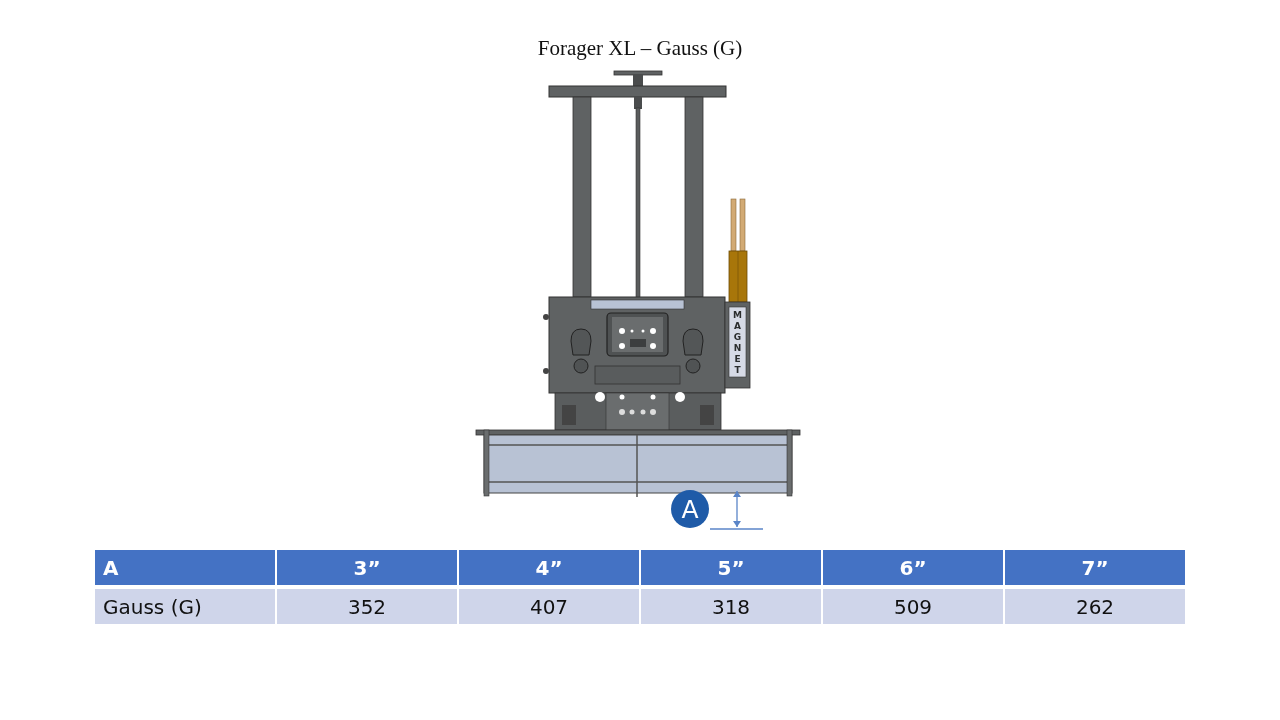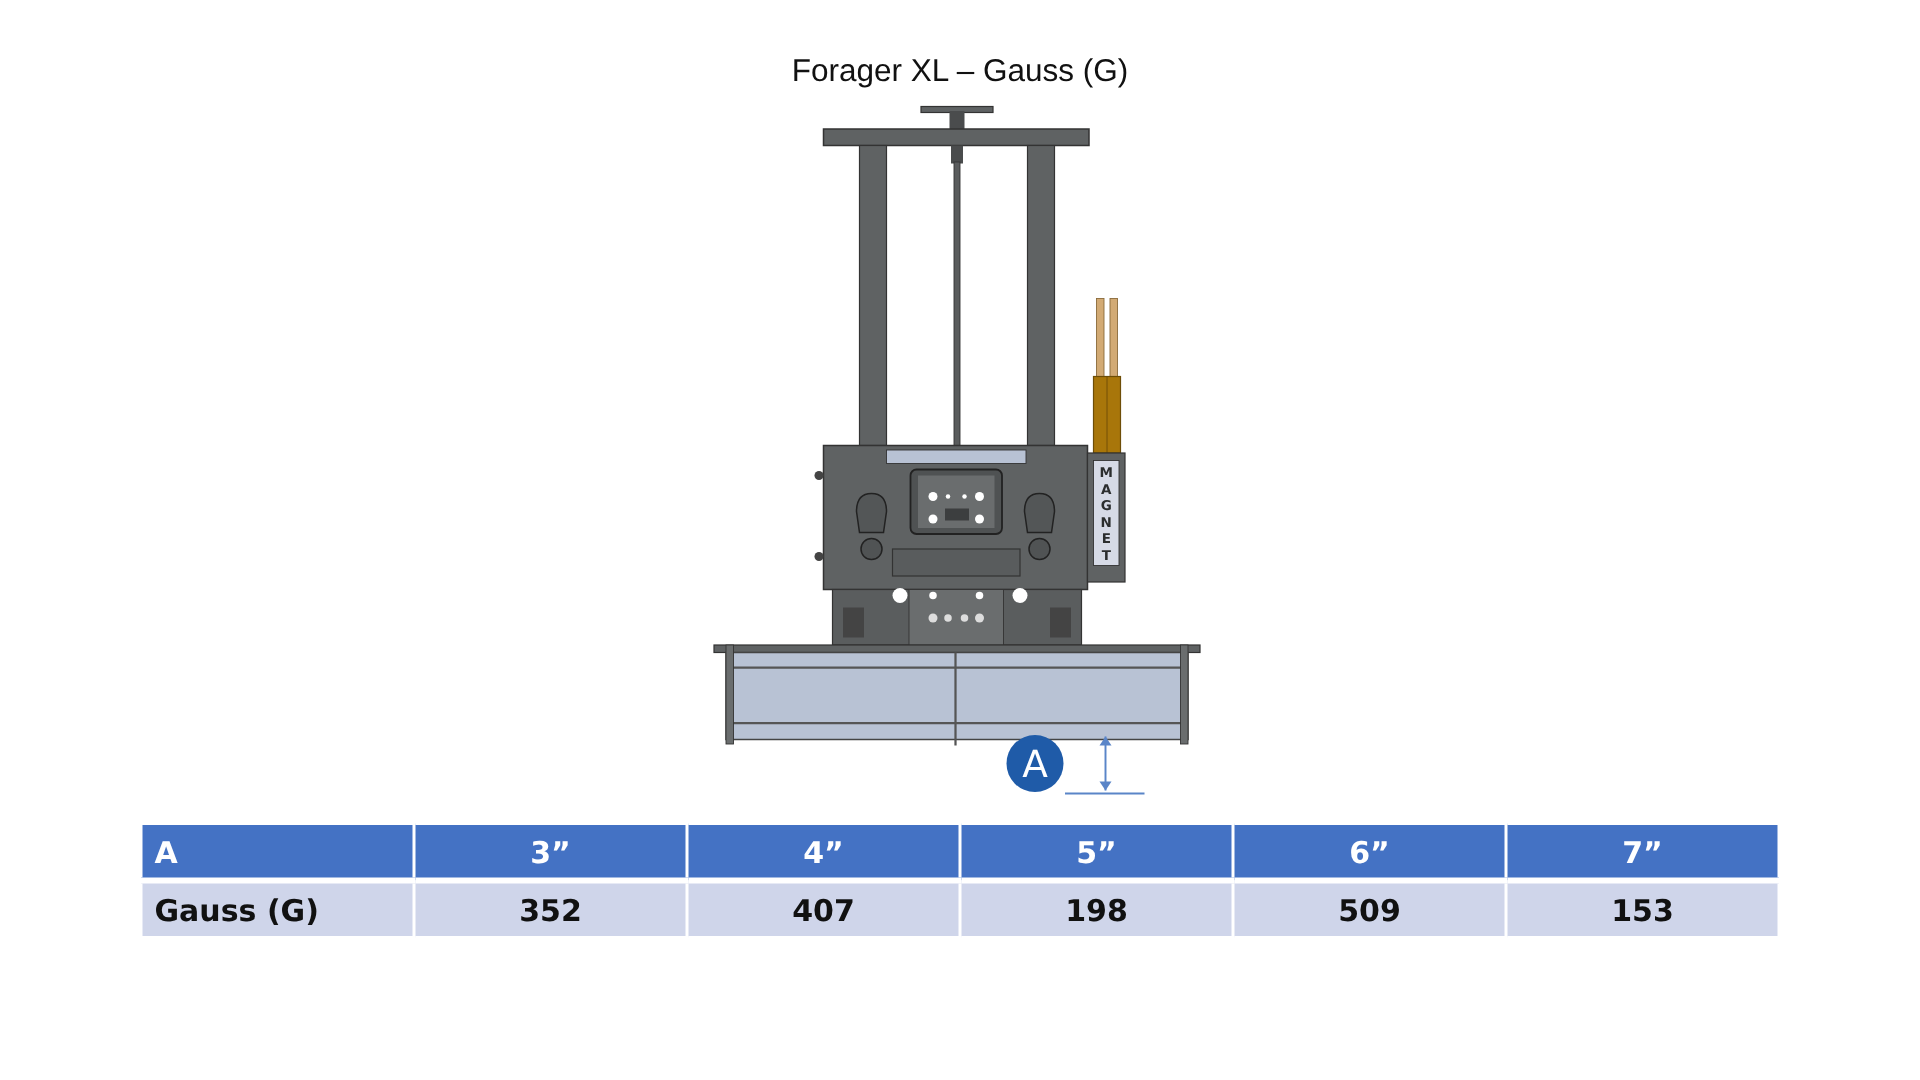--- a/index.html
+++ b/index.html
@@ -1,23 +1,23 @@
 <!DOCTYPE html>
 <html><head>
 <meta charset="utf-8">
 <style>
   html,body{margin:0;padding:0;background:#fff;}
   body{width:1280px;height:720px;position:relative;overflow:hidden;font-family:"Liberation Sans",sans-serif;}
-  .title{position:absolute;top:36px;left:0;width:1280px;text-align:center;font-size:21px;color:#111;font-family:Liberation Sans, sans-serif;font-weight:300;}
+  .title{position:absolute;top:36px;left:0;width:1280px;text-align:center;font-size:21px;color:#111;font-family:Liberation Serif, serif;font-weight:300;}
   .drawing{position:absolute;left:470px;top:68px;width:340px;height:470px;}
   table.data{position:absolute;left:93px;top:548px;width:1094px;border-collapse:collapse;table-layout:fixed;}
   table.data td,table.data th{border:2px solid #fff;padding:0 8px;height:35px;font-size:20px;font-family:"DejaVu Sans",sans-serif;}
   table.data th{background:#4472c4;color:#fff;font-weight:bold;text-align:center;}
   table.data th.first{text-align:left;}
-  table.data td{background:#cfd5ea;color:#111;text-align:center;font-weight:bold;}
+  table.data td{background:#cfd5ea;color:#111;text-align:center;font-weight:normal;}
   table.data td.first{text-align:left;}
   table.data tr.hdr th{border-bottom:4px solid #fff;}
 </style>
 </head>
 <body>
 
 <div class="title">Forager XL – Gauss (G)</div>
 
 <svg class="drawing" viewBox="470 68 340 470" xmlns="http://www.w3.org/2000/svg">
 
@@ -104,18 +104,18 @@
     <th>3”</th>
     <th>4”</th>
     <th>5”</th>
     <th>6”</th>
     <th>7”</th>
   </tr>
   <tr>
     <td class="first">Gauss (G)</td>
     <td>352</td>
     <td>407</td>
-    <td>198</td>
+    <td>318</td>
     <td>509</td>
-    <td>153</td>
+    <td>262</td>
   </tr>
 </tbody>
   </table>
 
 </body></html>

